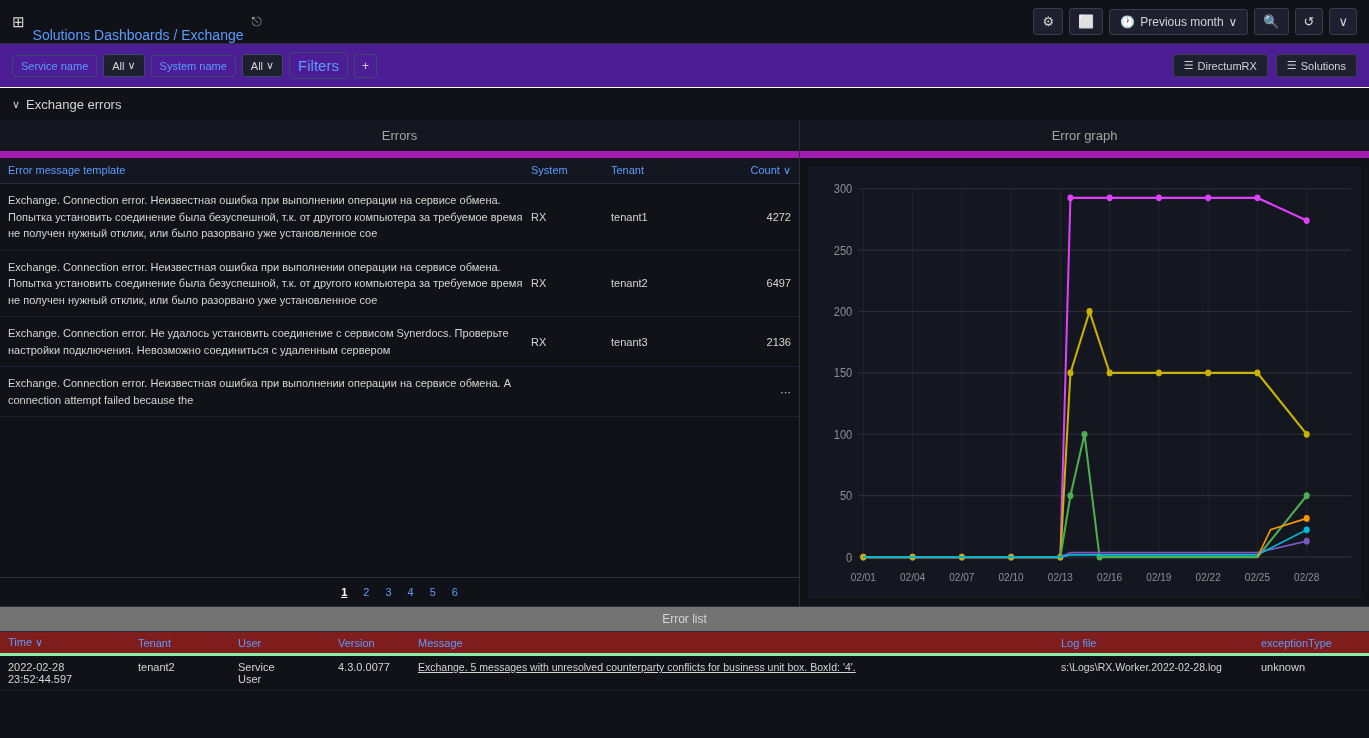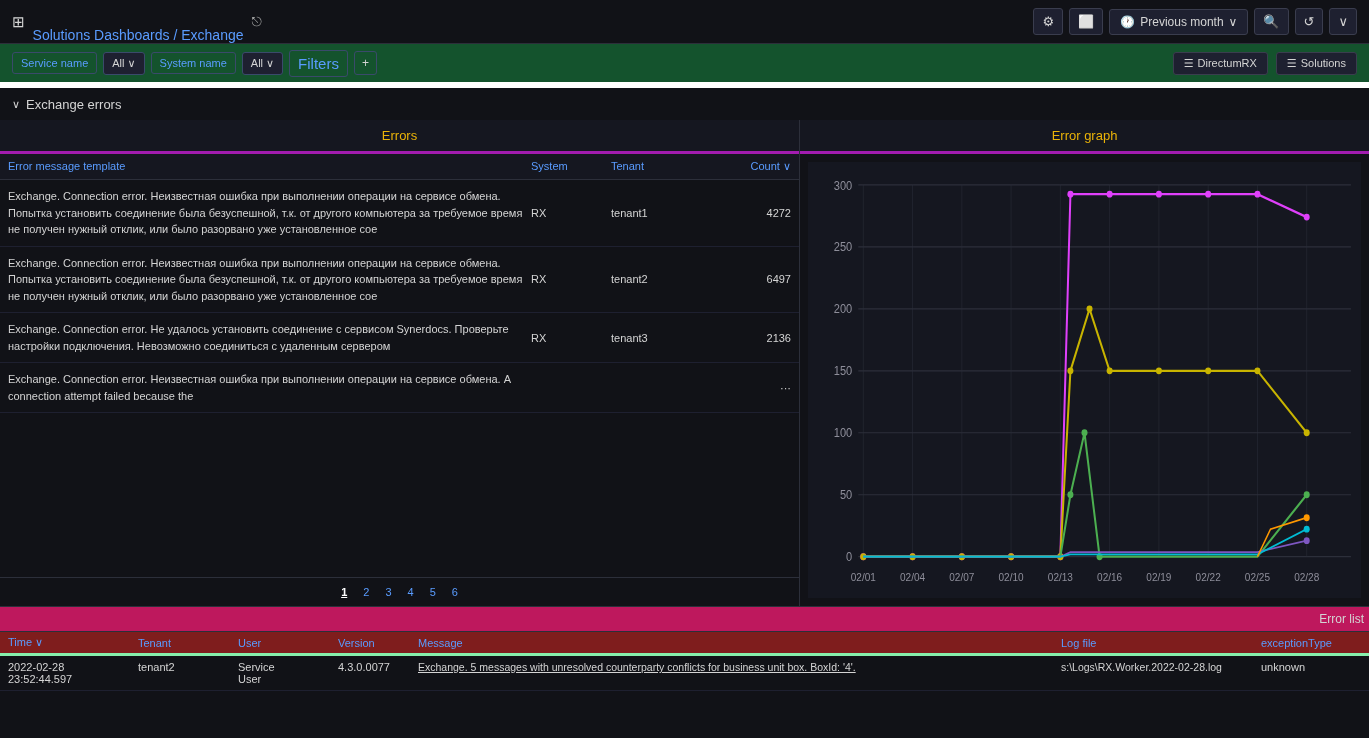--- a/index.html
+++ b/index.html
@@ -67,22 +67,22 @@
       gap: 5px;
     }
     .grid-icon { font-size: 15px; }
 
     
     .filterbar {
       display: flex;
       align-items: center;
       justify-content: space-between;
       padding: 6px 12px;
-      background: #14532d;
-      border-bottom: 6px solid #ffffff;
+      background: #4c1d95;
+      border-bottom: 1px solid #ffffff;
       height: 44px;
     }
     .filterbar-left {
       display: flex;
       align-items: center;
       gap: 6px;
     }
     .filter-label {
       background: transparent;
       border: 1px solid #3a4a6b;
@@ -165,24 +165,24 @@
     .errors-panel {
       width: 800px;
       border-right: 1px solid #2c2f3a;
       display: flex;
       flex-direction: column;
       overflow: hidden;
     }
     .panel-title {
       text-align: center;
       padding: 8px;
-      color: #eab308;
+      color: #a3a3a3;
       font-size: 13px;
       font-weight: 500;
-      border-bottom: 3px solid #a21caf;
+      border-bottom: 7px solid #a21caf;
       background: #151720;
     }
     .errors-table {
       flex: 1;
       overflow-y: auto;
       overflow-x: hidden;
     }
     .errors-table::-webkit-scrollbar { width: 6px; }
     .errors-table::-webkit-scrollbar-track { background: #1a1c2a; }
     .errors-table::-webkit-scrollbar-thumb { background: #3a3d4e; border-radius: 3px; }
@@ -250,27 +250,27 @@
 
     
     .error-list-section {
       height: 132px;
       border-top: 1px solid #2c2f3a;
       background: #111217;
       display: flex;
       flex-direction: column;
     }
     .error-list-title {
-      text-align: right;
+      text-align: center;
       padding: 5px;
       color: #d4d4d4;
       font-size: 12px;
       font-weight: 500;
       border-bottom: 1px solid #2c2f3a;
-      background: #be185d;
+      background: #737373;
     }
     .error-list-table-header {
       display: grid;
       grid-template-columns: 130px 100px 100px 80px 1fr 200px 100px;
       padding: 4px 8px;
       background: #7f1d1d;
       border-bottom: 3px solid #86efac;
       text-align: center;
     }
     .error-list-header-cell {

